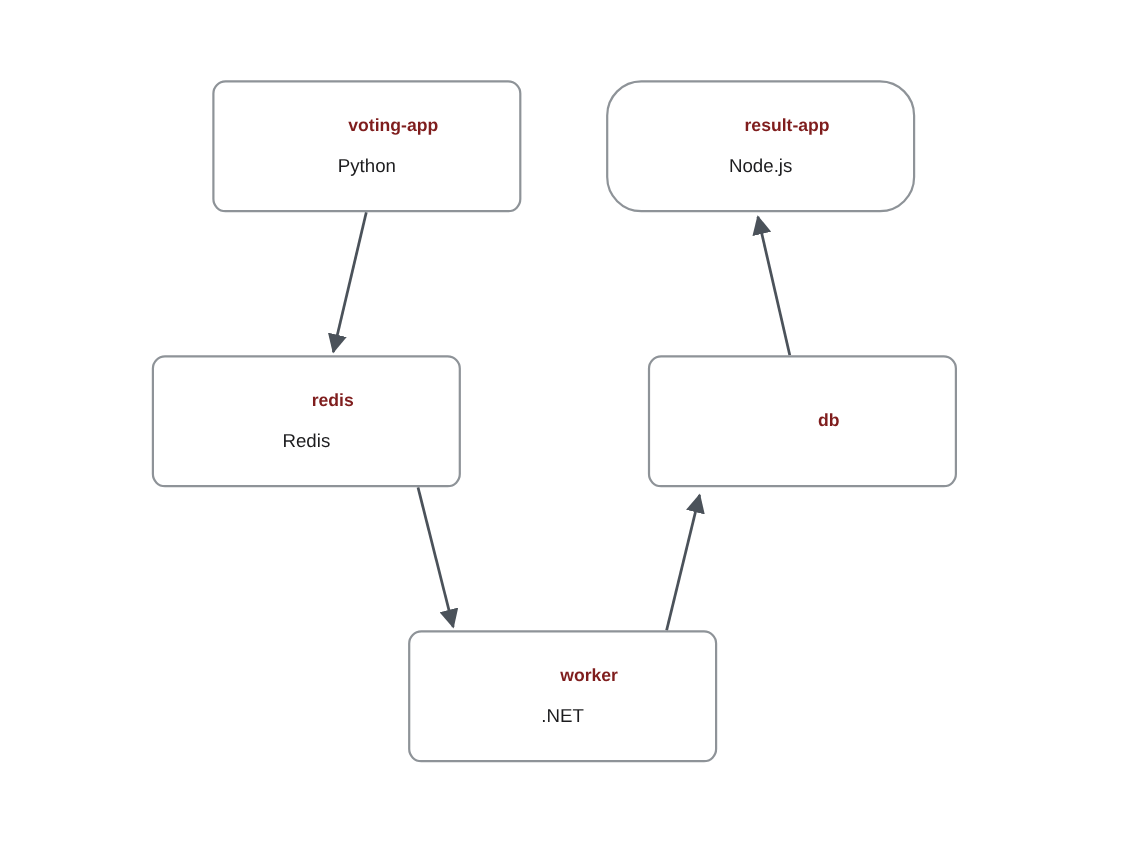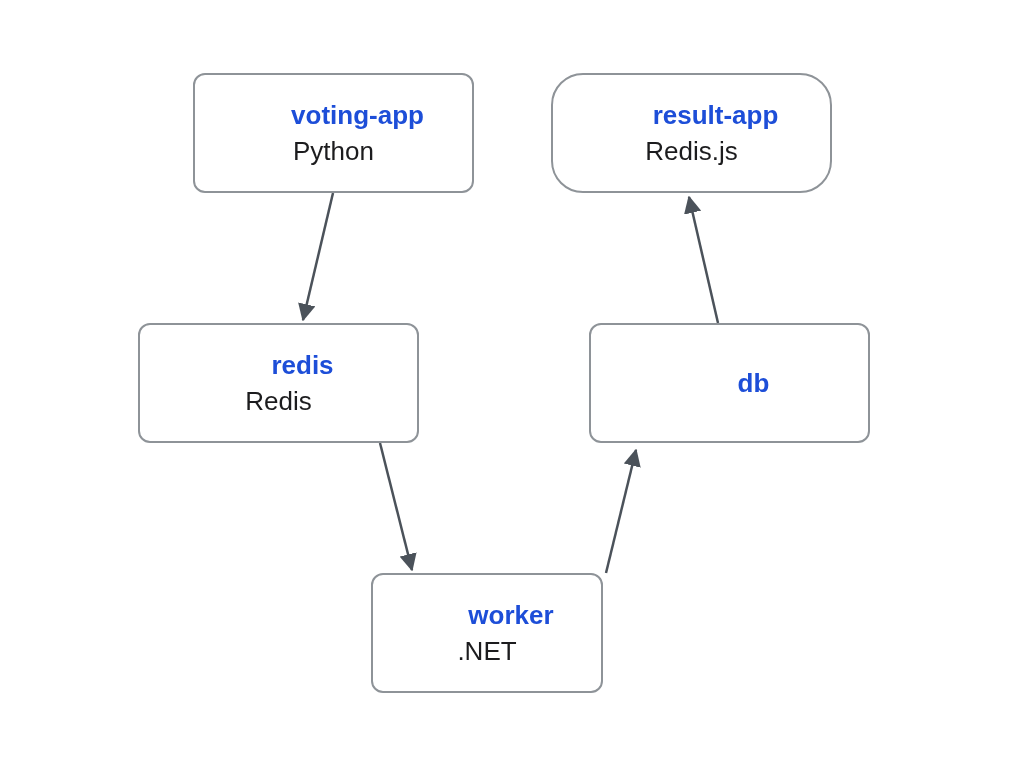--- a/index.html
+++ b/index.html
@@ -20,29 +20,29 @@
     background:#ffffff;
     border:2px solid #8e9398;
     border-radius:12px;
     display:flex;
     flex-direction:column;
     align-items:center;
     justify-content:center;
     text-align:center;
   }
   .node .title{
-    font-size:26px;
+    font-size:16px;
     font-weight:bold;
-    color:#1d4ed8;
+    color:#7f1d1d;
     line-height:36px;
     white-space:nowrap;
     margin-left:48px;
   }
   .node .subtitle{
-    font-size:26px;
+    font-size:17px;
     font-weight:normal;
     color:#1c1c1e;
     line-height:36px;
     white-space:nowrap;
   }
 </style>
 </head>
 <body>
 
 <div class="canvas">
@@ -59,30 +59,30 @@
       <line x1="718" y1="323" x2="689" y2="197" stroke="#4b525a" stroke-width="2.5" marker-end="url(#ah)"></line>
     </svg>
 
   <div class="node" style="left: 193px; top: 73px; width: 281px; height: 120px; border-color: rgb(142, 147, 152); background: rgb(255, 255, 255);">
     <div class="title">voting-app</div>
     <div class="subtitle">Python</div>
   </div>
 
   <div class="node" style="left: 551px; top: 73px; width: 281px; height: 120px; border-color: rgb(142, 147, 152); background: rgb(255, 255, 255); border-radius: 32px;">
     <div class="title">result-app</div>
-    <div class="subtitle">Redis.js</div>
+    <div class="subtitle">Node.js</div>
   </div>
 
   <div class="node" style="left: 138px; top: 323px; width: 281px; height: 120px; border-color: rgb(142, 147, 152); background: rgb(255, 255, 255);">
     <div class="title">redis</div>
     <div class="subtitle">Redis</div>
   </div>
 
   <div class="node" style="left: 589px; top: 323px; width: 281px; height: 120px; border-color: rgb(142, 147, 152); background: rgb(255, 255, 255);">
     <div class="title">db</div>
   </div>
 
-  <div class="node" style="left: 371px; top: 573px; width: 232px; height: 120px; border-color: rgb(142, 147, 152); background: rgb(255, 255, 255); align-items: center;">
+  <div class="node" style="left: 371px; top: 573px; width: 281px; height: 120px; border-color: rgb(142, 147, 152); background: rgb(255, 255, 255); align-items: center;">
     <div class="title">worker</div>
     <div class="subtitle">.NET</div>
   </div>
 
 </div>
 
 </body></html>

